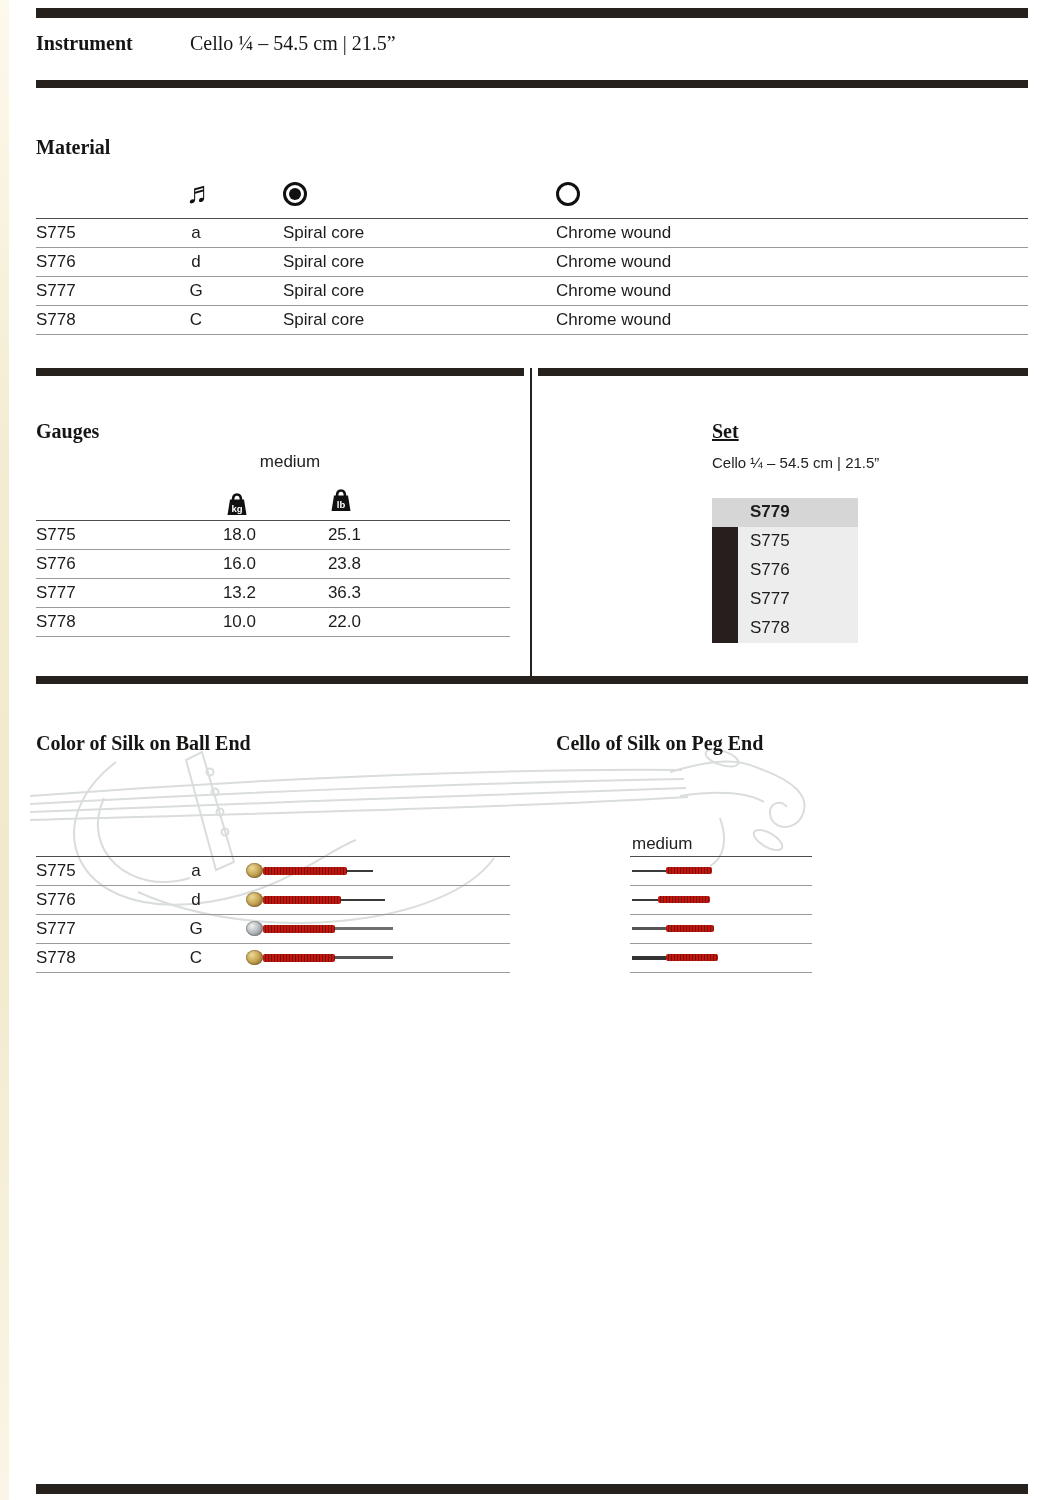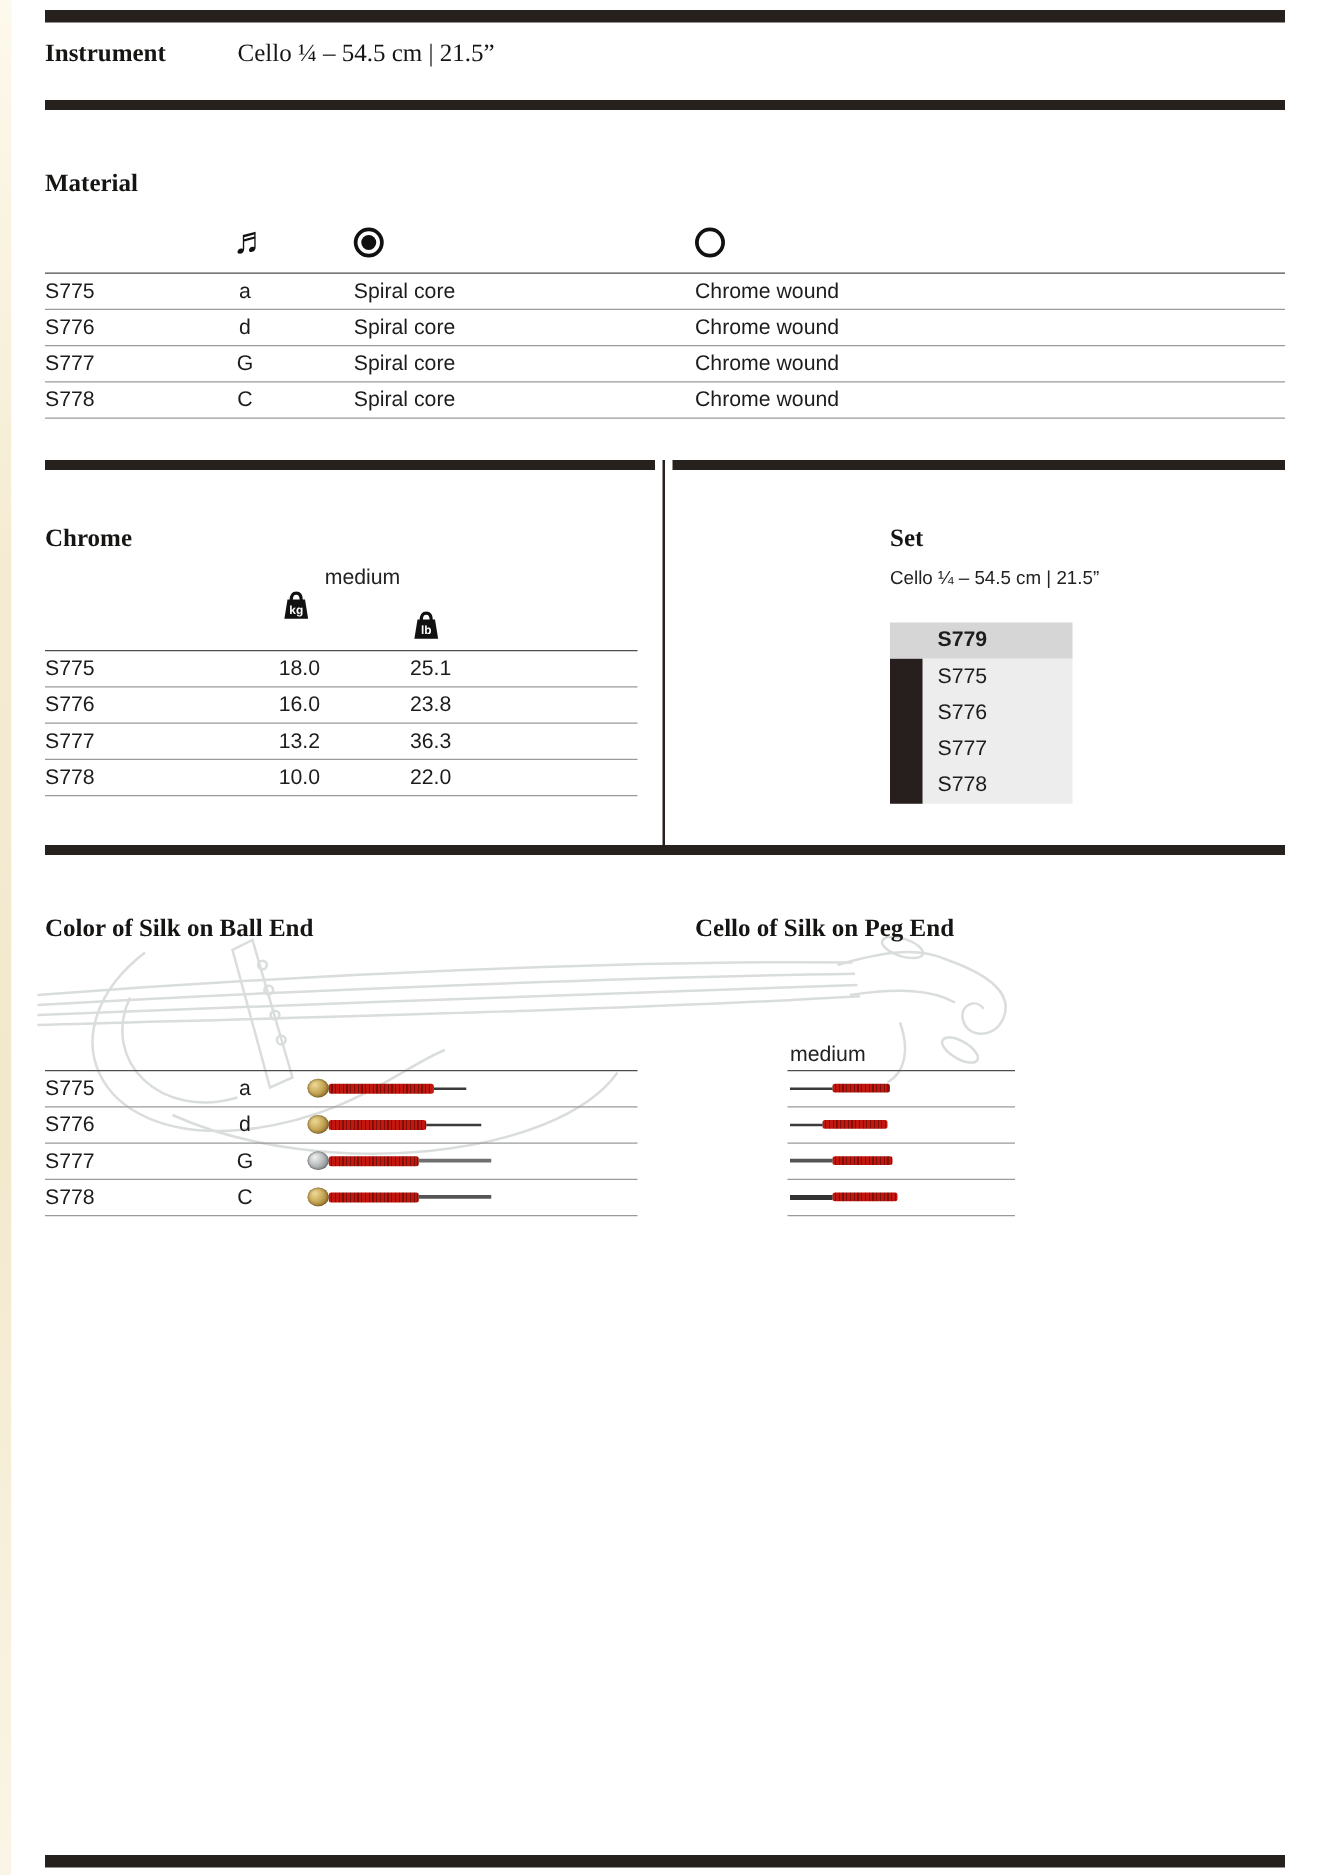--- a/index.html
+++ b/index.html
@@ -112,24 +112,24 @@
     <span class="cell-core">Spiral core</span>
     <span class="cell-wind">Chrome wound</span>
   </div>
   <div class="rule" style="left:36px;top:334px;width:992px;"></div>
 
   <div class="bar" style="left:36px;top:368px;width:488px;height:8px;"></div>
   <div class="bar" style="left:538px;top:368px;width:490px;height:8px;"></div>
   <div class="bar" style="left:530px;top:368px;width:2px;height:308px;"></div>
   <div class="bar" style="left:36px;top:676px;width:992px;height:8px;"></div>
 
-  <div class="abs serif-h" style="left:36px;top:420px;">Chrome</div>
+  <div class="abs serif-h" style="left:36px;top:420px;">Gauges</div>
   <div class="abs sans" style="left:240px;top:452px;width:100px;text-align:center;">medium</div>
 
-  <div class="abs" style="left:226px;top:472px;">
+  <div class="abs" style="left:226px;top:492px;">
     <svg width="22" height="24" viewBox="0 0 22 24">
       <path d="M7 8 Q7 2.5 11 2.5 Q15 2.5 15 8" stroke="#111" stroke-width="2.6" fill="none"></path>
       <path d="M4 7.5 L18 7.5 L20.5 23 L1.5 23 Z" fill="#111"></path>
       <text x="11" y="19.5" fill="#fff" font-size="9.5" font-weight="bold" text-anchor="middle">kg</text>
     </svg>
   </div>
   <div class="abs" style="left:330px;top:488px;">
     <svg width="22" height="24" viewBox="0 0 22 24">
       <path d="M7 8 Q7 2.5 11 2.5 Q15 2.5 15 8" stroke="#111" stroke-width="2.6" fill="none"></path>
       <path d="M4 7.5 L18 7.5 L20.5 23 L1.5 23 Z" fill="#111"></path>
@@ -156,21 +156,21 @@
     <span class="g-lb">36.3</span>
   </div>
   <div class="rule" style="left:36px;top:607px;width:474px;"></div>
   <div class="grow" style="top:607px;">
     <span class="g-id">S778</span>
     <span class="g-kg">10.0</span>
     <span class="g-lb">22.0</span>
   </div>
   <div class="rule" style="left:36px;top:636px;width:474px;"></div>
 
-  <div class="abs serif-h" style="left:712px;top:420px;">Set</div>
+  <div class="abs serif-h" style="left:712px;top:420px;text-decoration:underline;">Set</div>
   <div class="abs sans-sm" style="left:712px;top:454px;">Cello ¼ – 54.5 cm | 21.5”</div>
   <div class="set-header">
     <span>S779</span>
   </div>
   <div class="set-body">
     <div class="set-block"></div>
     <span class="set-item" style="top:4px;">S775</span>
     <span class="set-item" style="top:33px;">S776</span>
     <span class="set-item" style="top:62px;">S777</span>
     <span class="set-item" style="top:91px;">S778</span>

